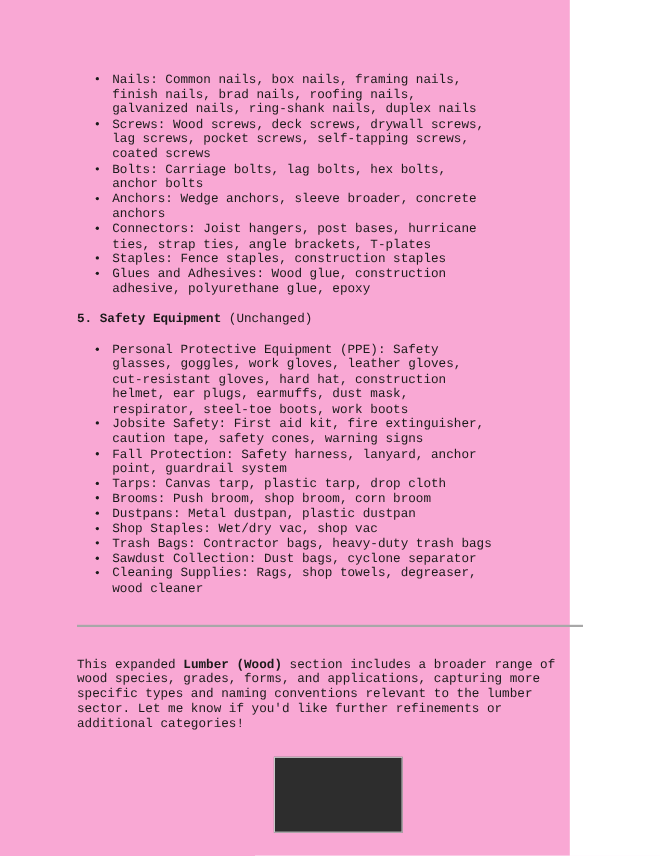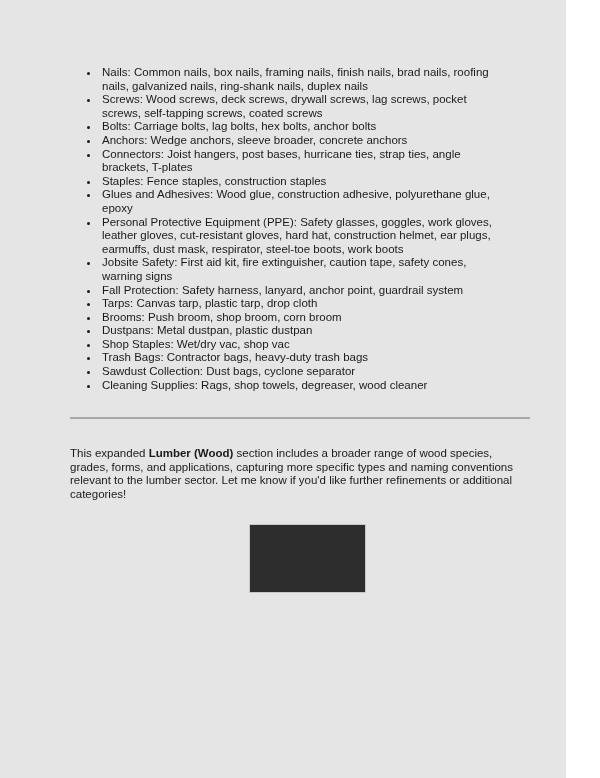--- a/index.html
+++ b/index.html
@@ -3,25 +3,25 @@
 <meta charset="utf-8">
 <style>
   html, body {
     margin: 0;
     padding: 0;
     background: #ffffff;
   }
   .page {
     position: relative;
     box-sizing: border-box;
-    width: 566px;
+    width: 518px;
     height: 778px;
-    background: #e5e5e5;
+    background: #f9a8d4;
     padding: 66px 70px 0 70px;
-    font-family: Liberation Sans, sans-serif;
+    font-family: Liberation Mono, monospace;
     font-size: 11.5px;
     line-height: 13.6px;
     color: #1a1a1a;
   }
   ul.doc-list {
     margin: 0;
     padding: 0 0 0 30px;
     list-style-type: disc;
   }
   ul.doc-list li {
@@ -63,20 +63,23 @@
   <ul class="doc-list">
     <li>Nails: Common nails, box nails, framing nails, finish nails, brad nails, roofing nails, galvanized nails, ring-shank nails, duplex nails</li>
     <li>Screws: Wood screws, deck screws, drywall screws, lag screws, pocket screws, self-tapping screws, coated screws</li>
     <li>Bolts: Carriage bolts, lag bolts, hex bolts, anchor bolts</li>
     <li>Anchors: Wedge anchors, sleeve broader, concrete anchors</li>
     <li>Connectors: Joist hangers, post bases, hurricane ties, strap ties, angle brackets, T-plates</li>
     <li>Staples: Fence staples, construction staples</li>
     <li>Glues and Adhesives: Wood glue, construction adhesive, polyurethane glue, epoxy</li>
   </ul>
 
+  <p class="section-heading">
+    <span class="hd-bold">5. Safety Equipment</span><span> (Unchanged)</span>
+  </p>
 
   <ul class="doc-list">
     <li>Personal Protective Equipment (PPE): Safety glasses, goggles, work gloves, leather gloves, cut-resistant gloves, hard hat, construction helmet, ear plugs, earmuffs, dust mask, respirator, steel-toe boots, work boots</li>
     <li>Jobsite Safety: First aid kit, fire extinguisher, caution tape, safety cones, warning signs</li>
     <li>Fall Protection: Safety harness, lanyard, anchor point, guardrail system</li>
   </ul>
 
 
   <ul class="doc-list">
     <li>Tarps: Canvas tarp, plastic tarp, drop cloth</li>

